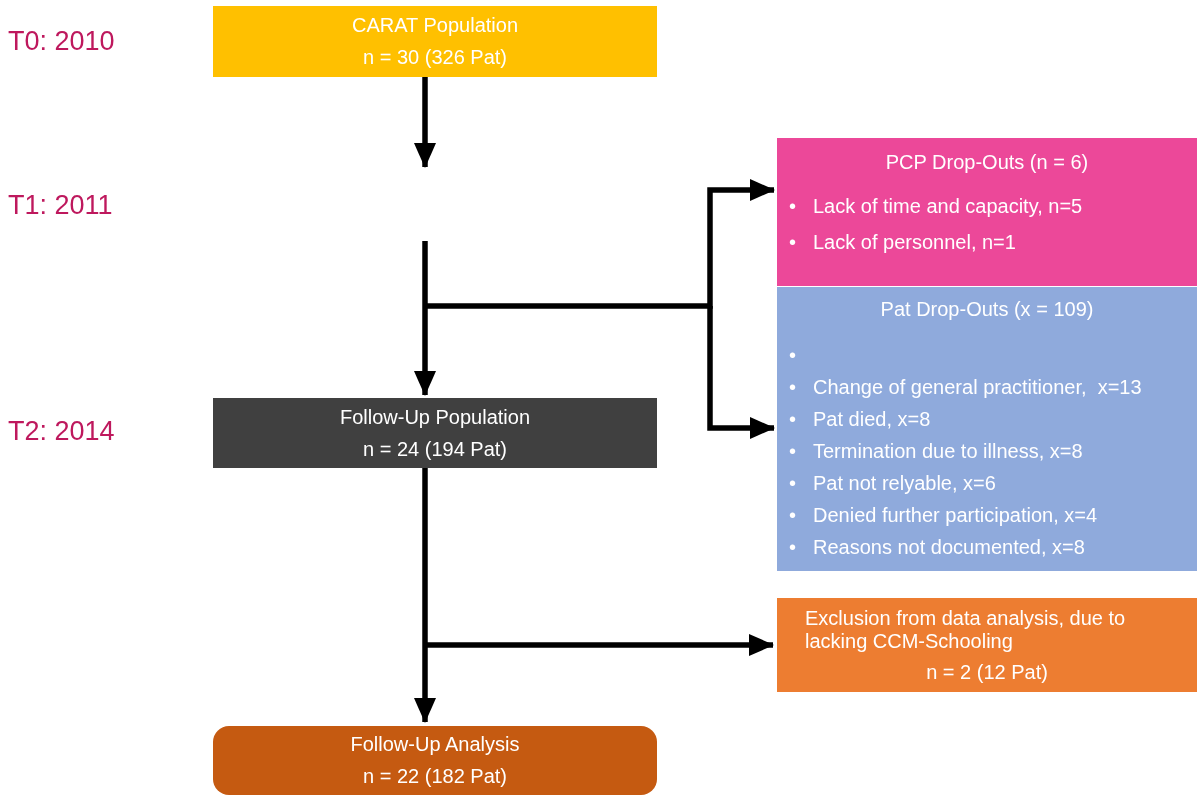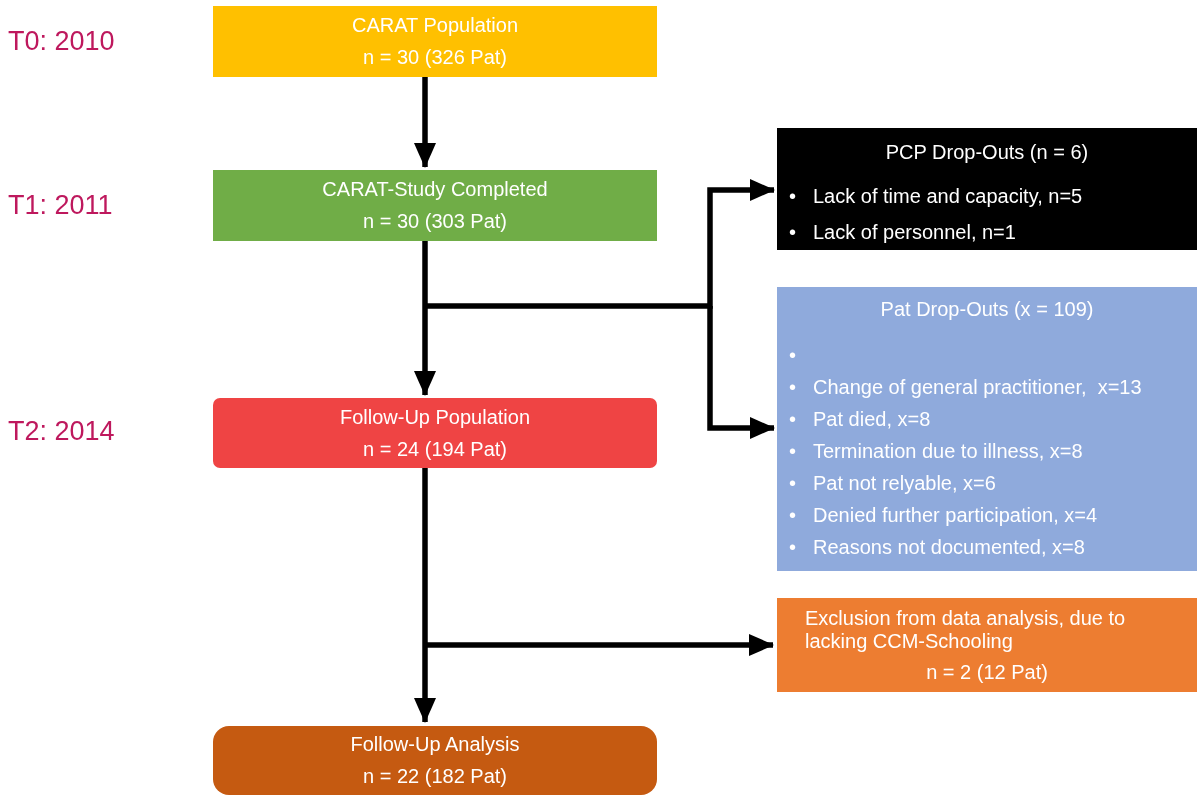--- a/index.html
+++ b/index.html
@@ -106,36 +106,32 @@
 
   <div class="tlabel" style="top:24px">T0: 2010</div>
   <div class="tlabel" style="top:188px">T1: 2011</div>
   <div class="tlabel" style="top:414px">T2: 2014</div>
 
   <div class="fbox" style="top: 6px; height: 71px; background-color: rgb(255, 192, 0);">
     <div>CARAT Population</div>
     <div>n = 30 (326 Pat)</div>
   </div>
 
-  <div class="fbox" style="top: 170px; height: 71px; background-color: rgb(112, 173, 71);">
-    <div>CARAT-Study Completed</div>
-    <div>n = 30 (303 Pat)</div>
-  </div>
 
-  <div class="fbox" style="top: 398px; height: 70px; background-color: #ef4444; border-radius: 7px;">
+  <div class="fbox" style="top: 398px; height: 70px; background-color: #404040;">
     <div>Follow-Up Population</div>
     <div>n = 24 (194 Pat)</div>
   </div>
 
   <div class="fbox" style="top: 726px; height: 69px; background-color: rgb(197, 90, 17); border-radius: 16px;">
     <div>Follow-Up Analysis</div>
     <div>n = 22 (182 Pat)</div>
   </div>
 
-  <div class="sbox" style="top: 128px; height: 122px; padding-top: 10px; background-color: #000000;">
+  <div class="sbox" style="top: 138px; height: 148px; padding-top: 10px; background-color: #ec4899;">
     <div class="sbox-title">PCP Drop-Outs (n = 6)</div>
     <ul class="bullets list-loose" style="margin-top:12px">
       <li>
           <span class="bullet">•</span>
           <span class="li-text">Lack of time and capacity, n=5</span>
         </li>
       <li>
           <span class="bullet">•</span>
           <span class="li-text">Lack of personnel, n=1</span>
         </li>

